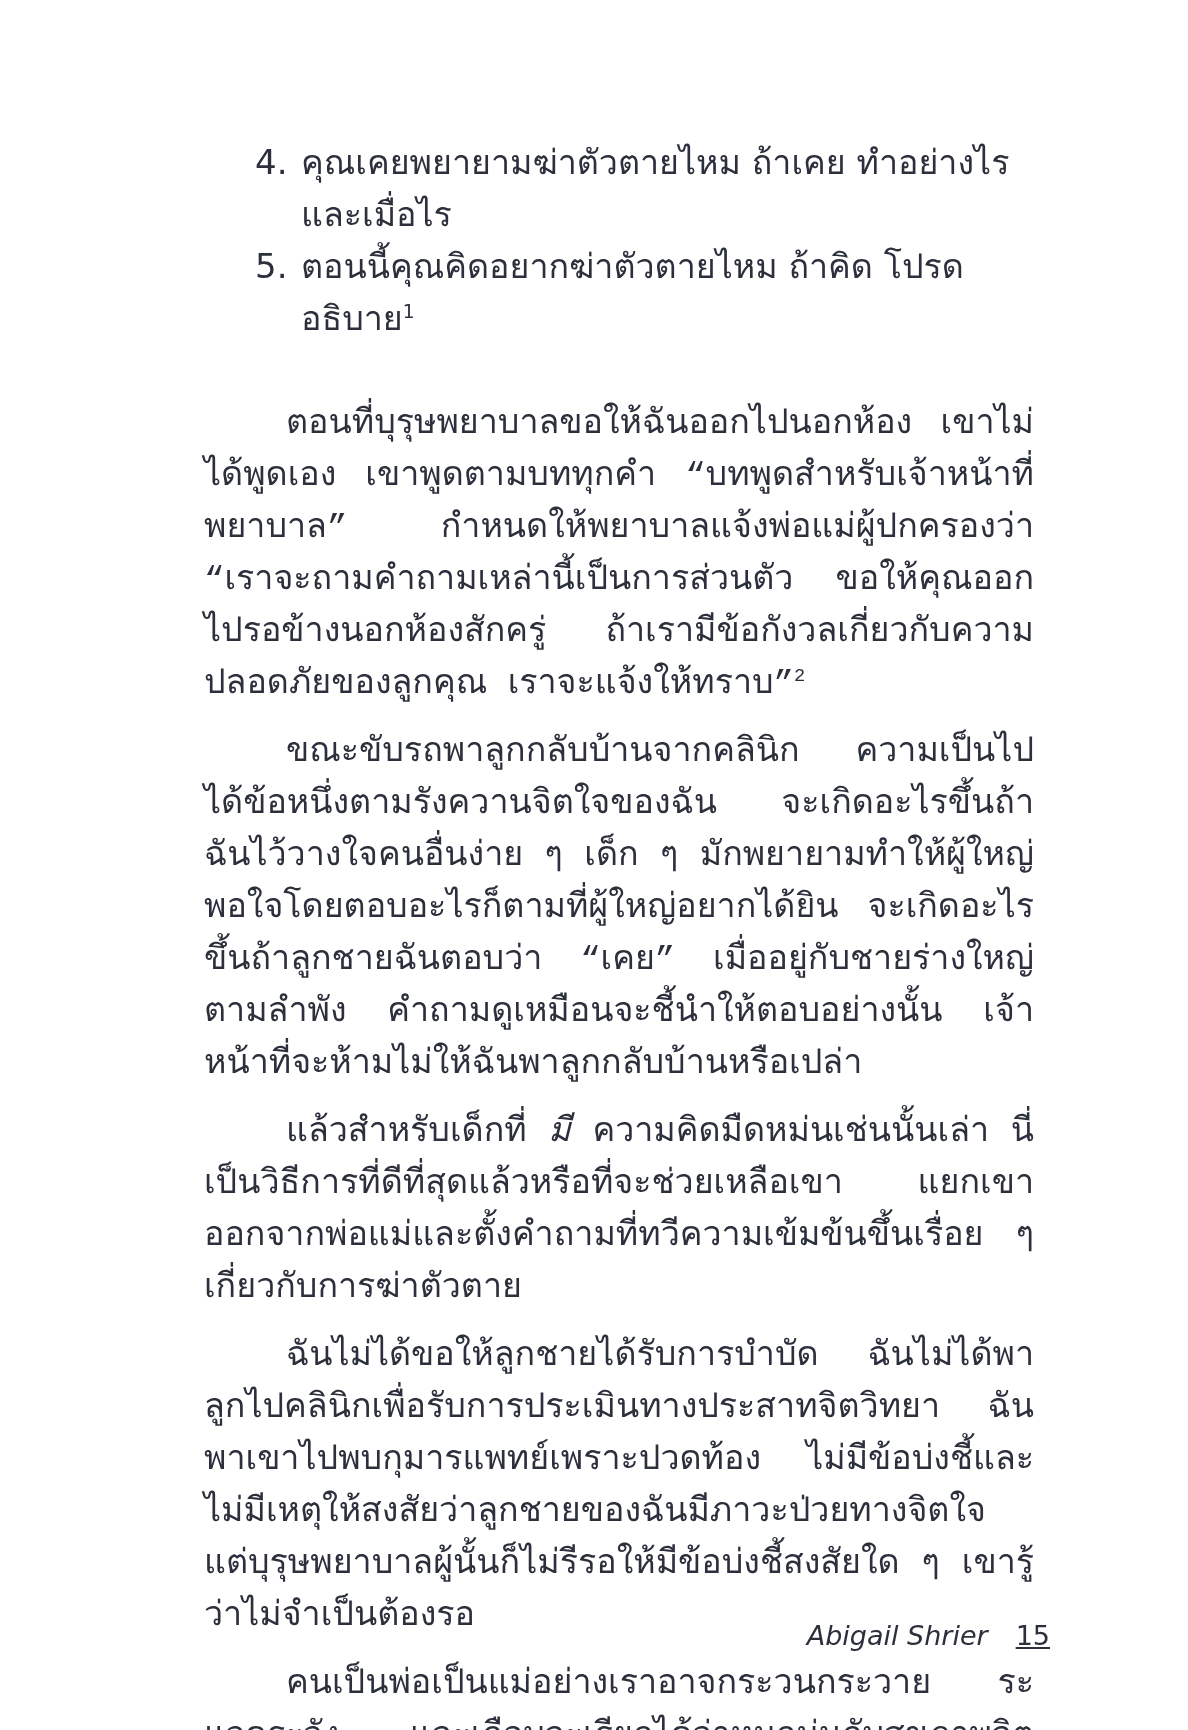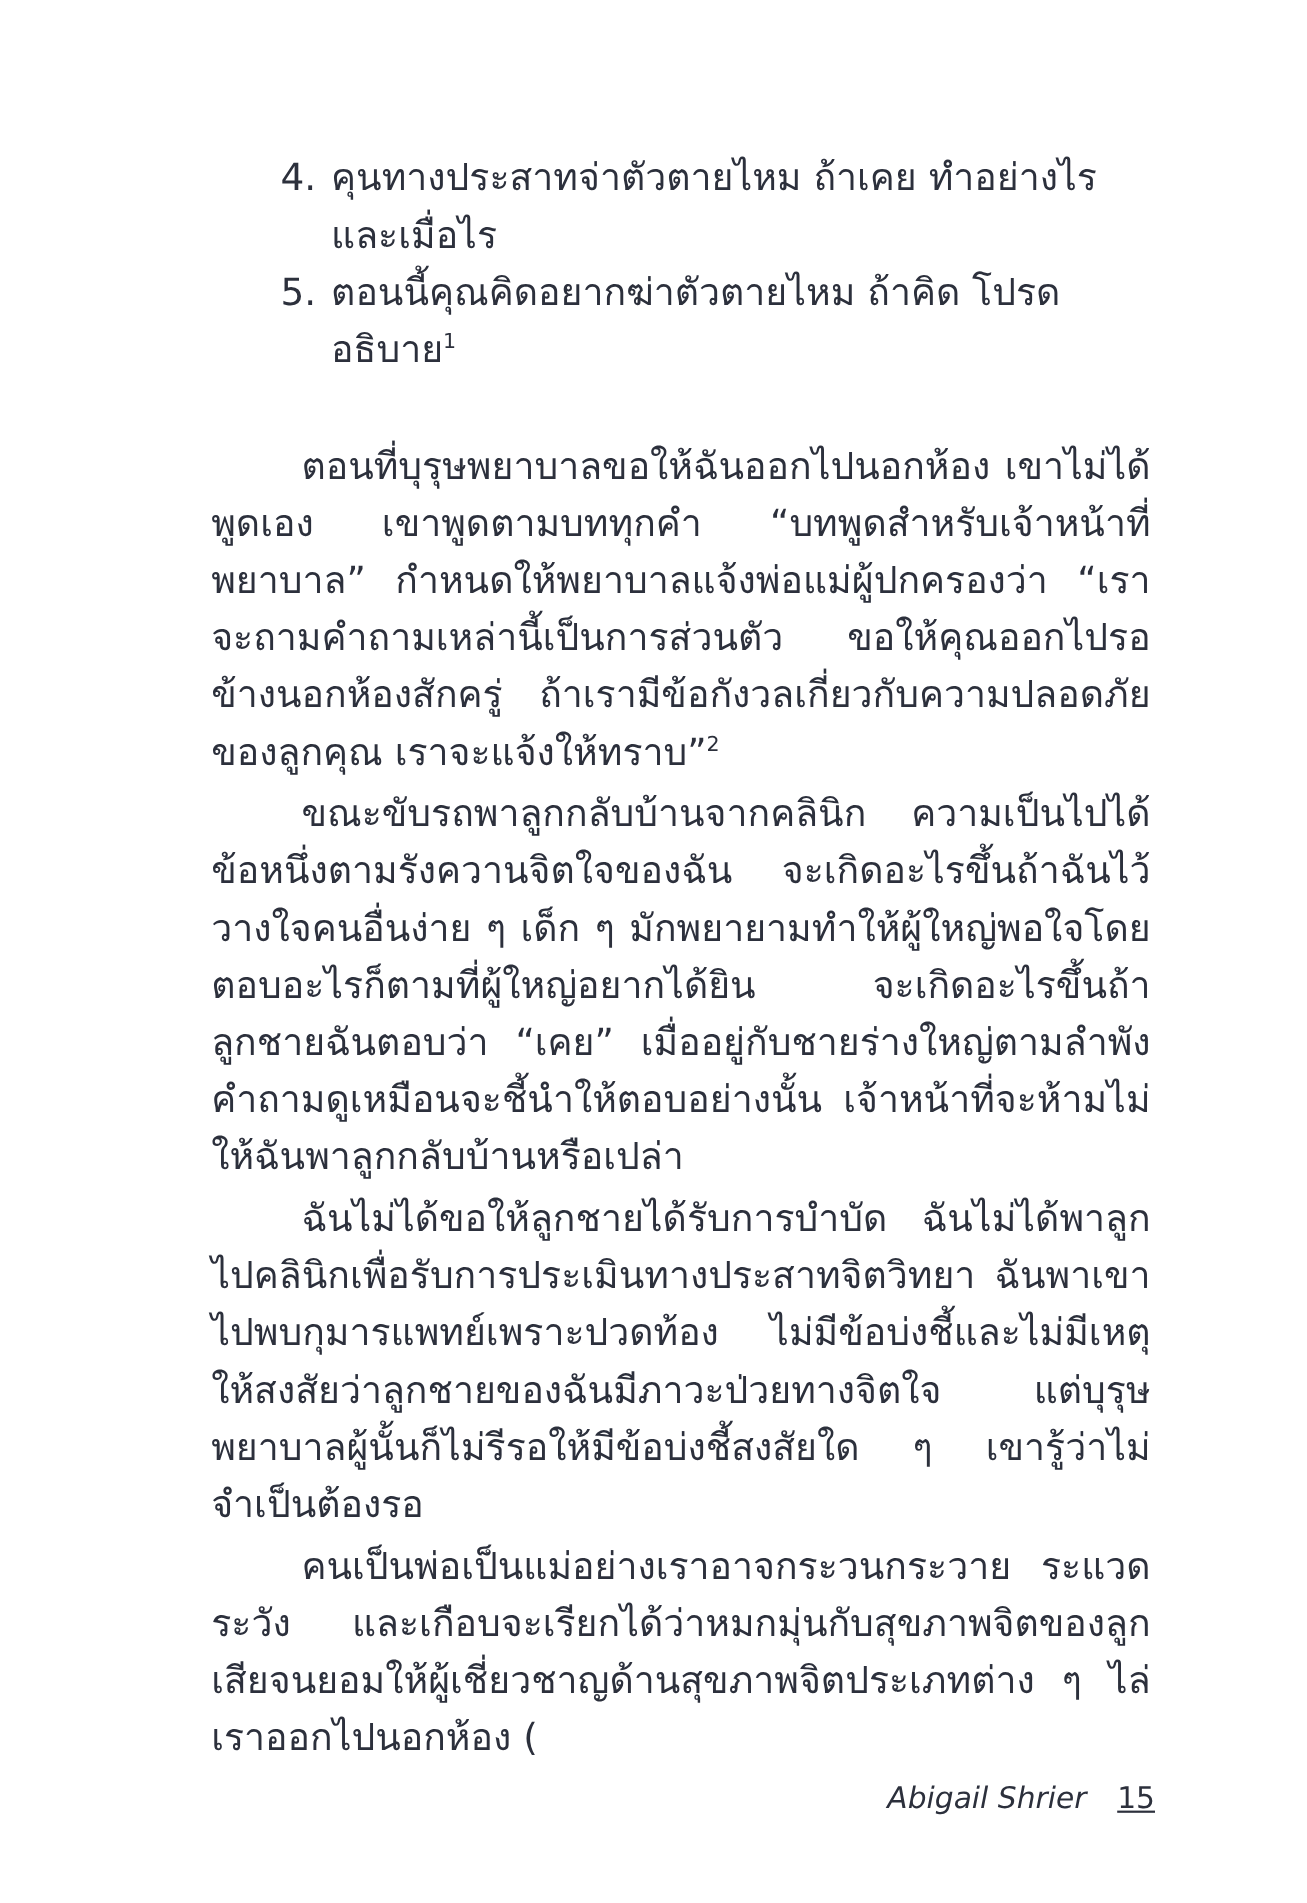--- a/index.html
+++ b/index.html
@@ -31,21 +31,21 @@
     flex: none;
     width: 32px;
     margin-right: 14px;
   }
   .body-text {
     margin-top: 54px;
     font-size: 34px;
     line-height: 52px;
     text-align: justify;
   }
-  .para { margin: 4px; text-indent: 82px; }
+  .para { margin: 16px; text-indent: 82px; font-family: Liberation Mono, monospace; }
   .italic { font-style: italic; }
   sup.fn {
     font-size: 0.55em;
     line-height: 0;
     vertical-align: super;
   }
   .footer {
     position: absolute;
     right: 138px;
     bottom: 78px;
@@ -57,30 +57,31 @@
   .footer .page-num { margin-left: 28px; text-decoration: underline; }
 </style>
 </head>
 <body>
 
 <div class="page">
   <div class="content">
     <ol class="question-list" id="question-list">
         <li>
           <span class="num">4.</span>
-          <span><span>คุนทางประสาทจ่าตัวตายไหม ถ้าเคย ทำอย่างไร และเมื่อไร</span></span>
+          <span><span>คุณเคยพยายามฆ่าตัวตายไหม ถ้าเคย ทำอย่างไร และเมื่อไร</span></span>
         </li>
         <li>
           <span class="num">5.</span>
           <span><span>ตอนนี้คุณคิดอยากฆ่าตัวตายไหม ถ้าคิด โปรดอธิบาย</span><sup class="fn">1</sup></span>
         </li>
       </ol>
     <div class="body-text" id="body-text">
         <p class="para"><span>ตอนที่บุรุษพยาบาลขอให้ฉันออกไปนอกห้อง เขาไม่ได้พูดเอง เขาพูดตามบททุกคำ “บทพูดสำหรับเจ้าหน้าที่พยาบาล” กำหนดให้พยาบาลแจ้งพ่อแม่ผู้ปกครองว่า “เราจะถามคำถามเหล่านี้เป็นการส่วนตัว ขอให้คุณออกไปรอข้างนอกห้องสักครู่ ถ้าเรามีข้อกังวลเกี่ยวกับความปลอดภัยของลูกคุณ เราจะแจ้งให้ทราบ”</span><sup class="fn">2</sup></p>
         <p class="para"><span>ขณะขับรถพาลูกกลับบ้านจากคลินิก ความเป็นไปได้ข้อหนึ่งตามรังควานจิตใจของฉัน จะเกิดอะไรขึ้นถ้าฉันไว้วางใจคนอื่นง่าย ๆ เด็ก ๆ มักพยายามทำให้ผู้ใหญ่พอใจโดยตอบอะไรก็ตามที่ผู้ใหญ่อยากได้ยิน จะเกิดอะไรขึ้นถ้าลูกชายฉันตอบว่า “เคย” เมื่ออยู่กับชายร่างใหญ่ตามลำพัง คำถามดูเหมือนจะชี้นำให้ตอบอย่างนั้น เจ้าหน้าที่จะห้ามไม่ให้ฉันพาลูกกลับบ้านหรือเปล่า</span></p>
+        <p class="para"><span>แล้วสำหรับเด็กที่ </span><span class="italic">มี</span><span> ความคิดมืดหม่นเช่นนั้นเล่า นี่เป็นวิธีการที่ดีที่สุดแล้วหรือที่จะช่วยเหลือเขา แยกเขาออกจากพ่อแม่และตั้งคำถามที่ทวีความเข้มข้นขึ้นเรื่อย ๆ เกี่ยวกับการฆ่าตัวตาย</span></p>
         <p class="para"><span>ฉันไม่ได้ขอให้ลูกชายได้รับการบำบัด ฉันไม่ได้พาลูกไปคลินิกเพื่อรับการประเมินทางประสาทจิตวิทยา ฉันพาเขาไปพบกุมารแพทย์เพราะปวดท้อง ไม่มีข้อบ่งชี้และไม่มีเหตุให้สงสัยว่าลูกชายของฉันมีภาวะป่วยทางจิตใจ แต่บุรุษพยาบาลผู้นั้นก็ไม่รีรอให้มีข้อบ่งชี้สงสัยใด ๆ เขารู้ว่าไม่จำเป็นต้องรอ</span></p>
         <p class="para"><span>คนเป็นพ่อเป็นแม่อย่างเราอาจกระวนกระวาย ระแวดระวัง และเกือบจะเรียกได้ว่าหมกมุ่นกับสุขภาพจิตของลูกเสียจนยอมให้ผู้เชี่ยวชาญด้านสุขภาพจิตประเภทต่าง ๆ ไล่เราออกไปนอกห้อง (</span></p>
       </div>
   </div>
   <div class="footer">
     <span class="author">Abigail Shrier</span><span class="page-num">15</span>
   </div>
 </div>
 
 </body></html>

